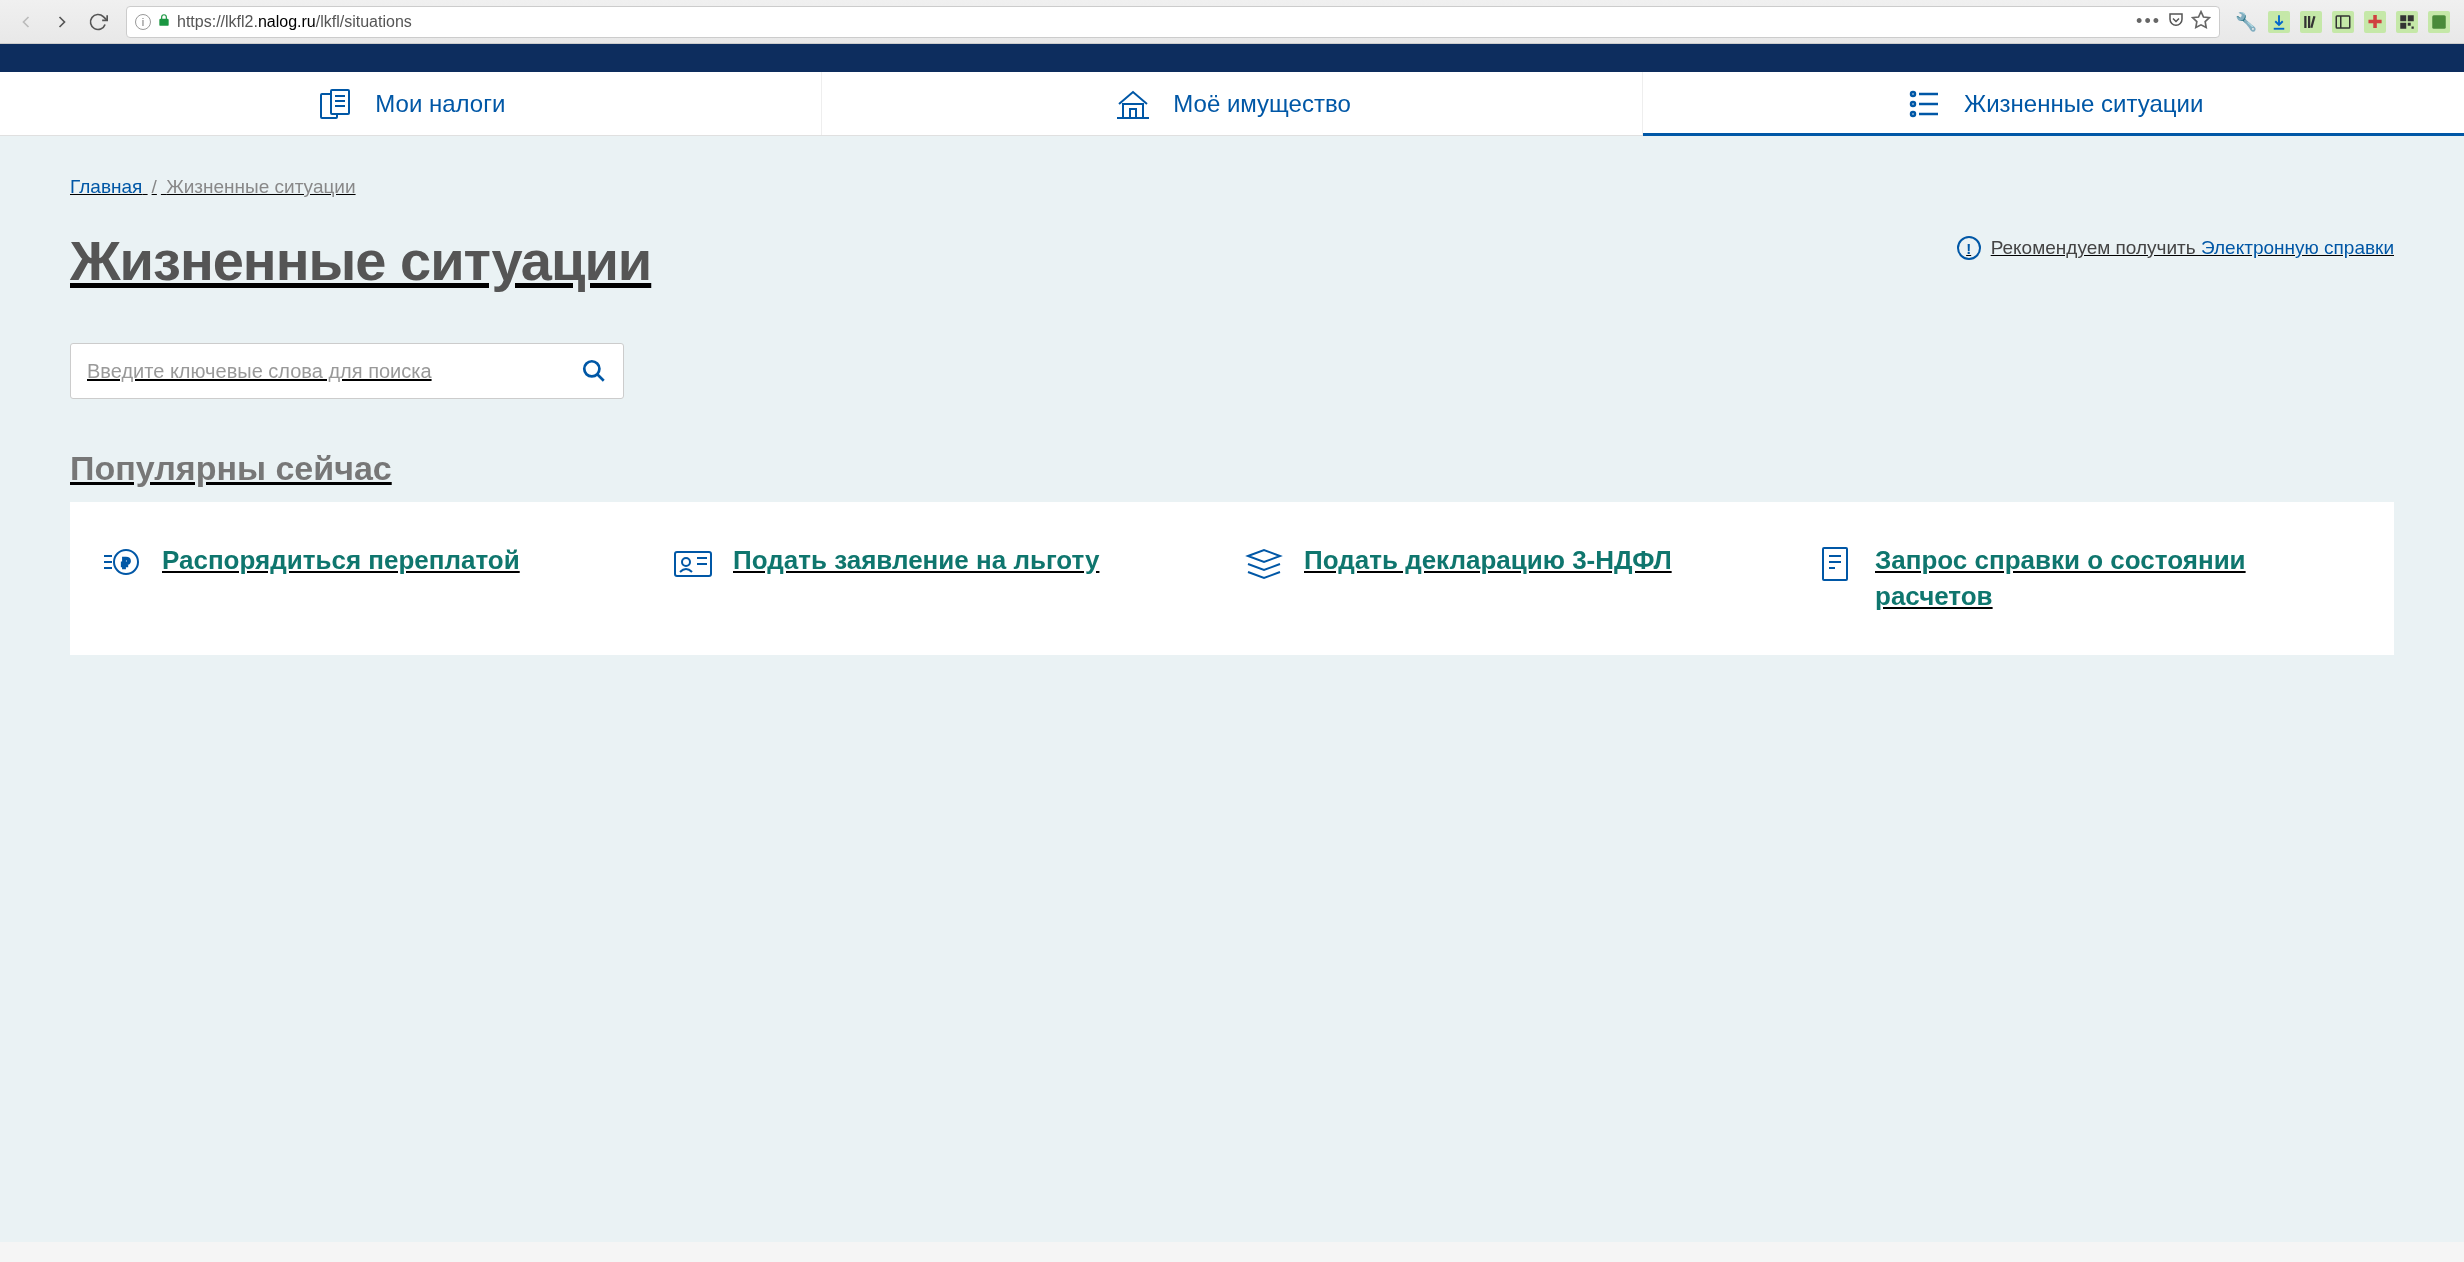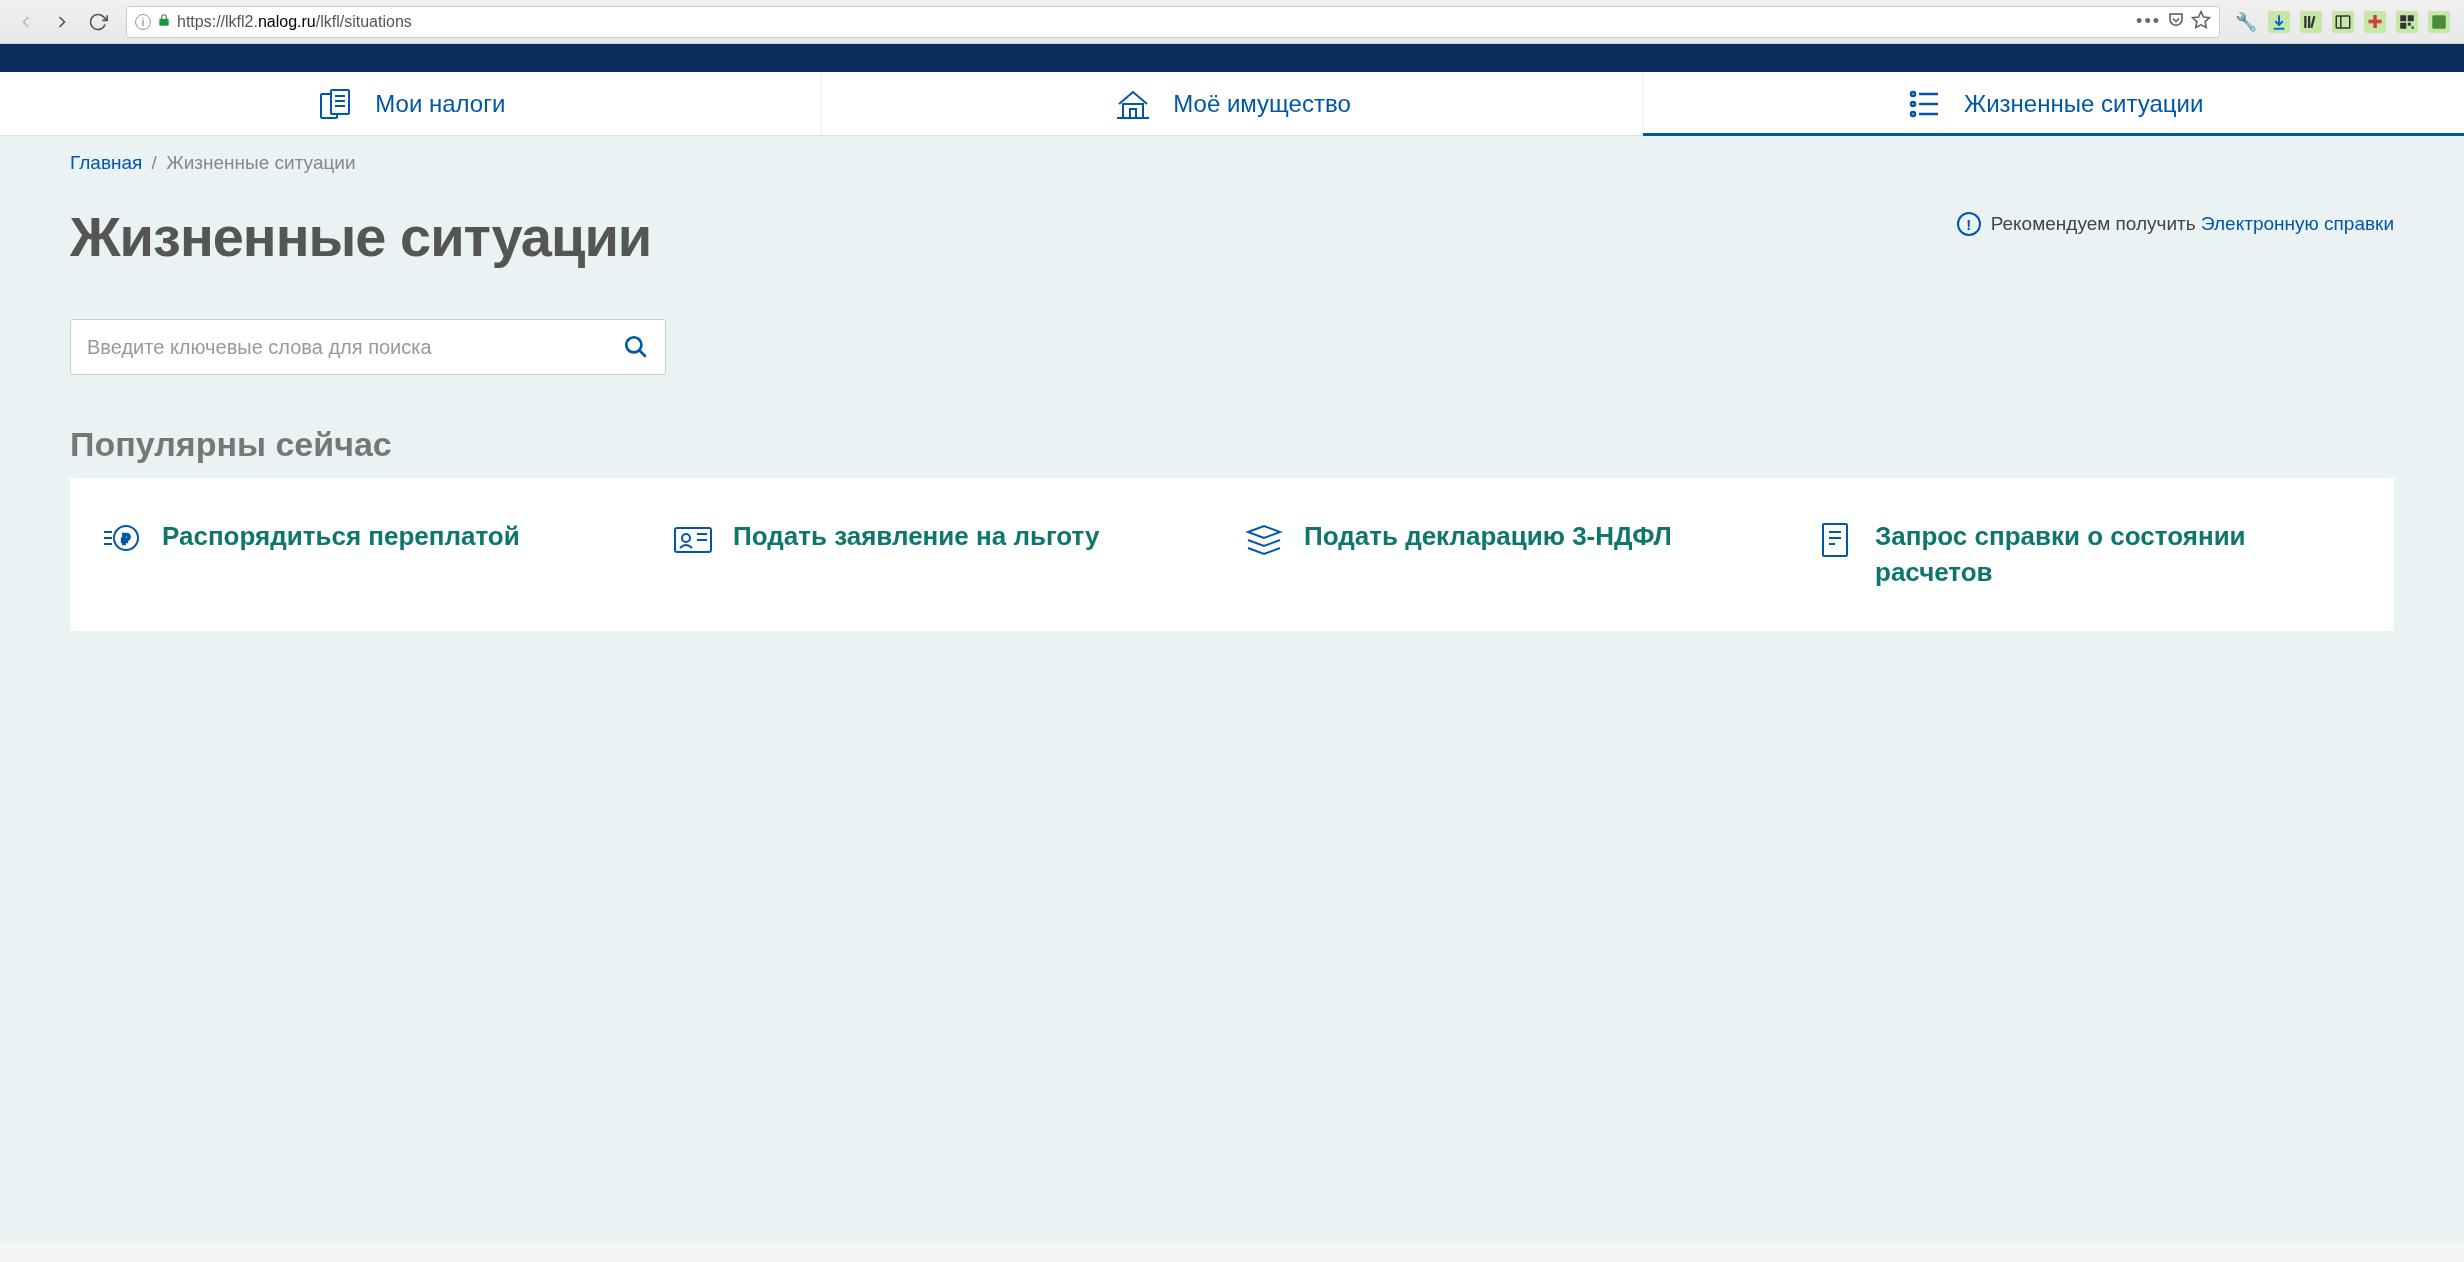--- a/index.html
+++ b/index.html
@@ -21,33 +21,33 @@
 
 
 .nav-tabs { background: #fff; display: flex; height: 64px; border-bottom: 1px solid #e0e0e0; }
 .nav-tab { flex: 1; display: flex; align-items: center; justify-content: center; gap: 20px; border-right: 1px solid #eee; position: relative; cursor: pointer; }
 .nav-tab:last-child { border-right: none; }
 .nav-tab.active::after { content: ''; position: absolute; left: 0; right: 0; bottom: -1px; height: 3px; background: #0057a6; }
 .nav-tab-label { font-size: 24px; color: #0057a6; font-weight: 400; }
 .tab-icon { width: 40px; height: 40px; }
 
 
-.content { background: #eaf2f4; padding: 16px 70px; min-height: calc(100vh - 156px); }
+.content { background: #eaf2f4; padding: 40px 70px; min-height: calc(100vh - 156px); text-decoration: underline; }
 .breadcrumb { font-size: 19px; margin-bottom: 30px; }
 .breadcrumb a { color: #0057a6; text-decoration: none; }
 .breadcrumb .sep { color: #888; margin: 0 4px; }
 .breadcrumb .current { color: #888; }
 
 .title-row { display: flex; justify-content: space-between; align-items: flex-start; margin-bottom: 50px; }
 .page-title { font-size: 56px; font-weight: 700; color: #555; font-family: "Arial Narrow", Arial, sans-serif; letter-spacing: -1px; }
 .notice { display: flex; align-items: center; gap: 10px; font-size: 19px; color: #444; margin-top: 8px; }
 .notice-icon { width: 24px; height: 24px; border: 2px solid #0057a6; border-radius: 50%; display: flex; align-items: center; justify-content: center; color: #0057a6; font-weight: bold; font-size: 15px; }
 .notice a { color: #0057a6; text-decoration: none; }
 
-.search-box { width: 596px; height: 56px; background: #fff; border: 1px solid #ccc; border-radius: 3px; display: flex; align-items: center; padding: 0 16px; margin-bottom: 50px; }
+.search-box { width: 554px; height: 56px; background: #fff; border: 1px solid #ccc; border-radius: 3px; display: flex; align-items: center; padding: 0 16px; margin-bottom: 50px; }
 .search-box input { flex: 1; border: none; outline: none; font-size: 20px; color: #333; }
 .search-box input::placeholder { color: #999; }
 .search-icon { width: 26px; height: 26px; }
 
 .section-title { font-size: 34px; font-weight: 700; color: #777; font-family: "Arial Narrow", Arial, sans-serif; margin-bottom: 14px; }
 
 .cards { background: #fff; padding: 40px 30px; display: flex; gap: 20px; }
 .card { flex: 1; display: flex; gap: 18px; align-items: flex-start; cursor: pointer; }
 .card-icon { width: 44px; height: 44px; flex-shrink: 0; }
 .card-title { font-size: 26px; font-weight: 700; color: #0f766e; line-height: 1.4; font-family: "Arial Narrow", Arial, sans-serif; }

